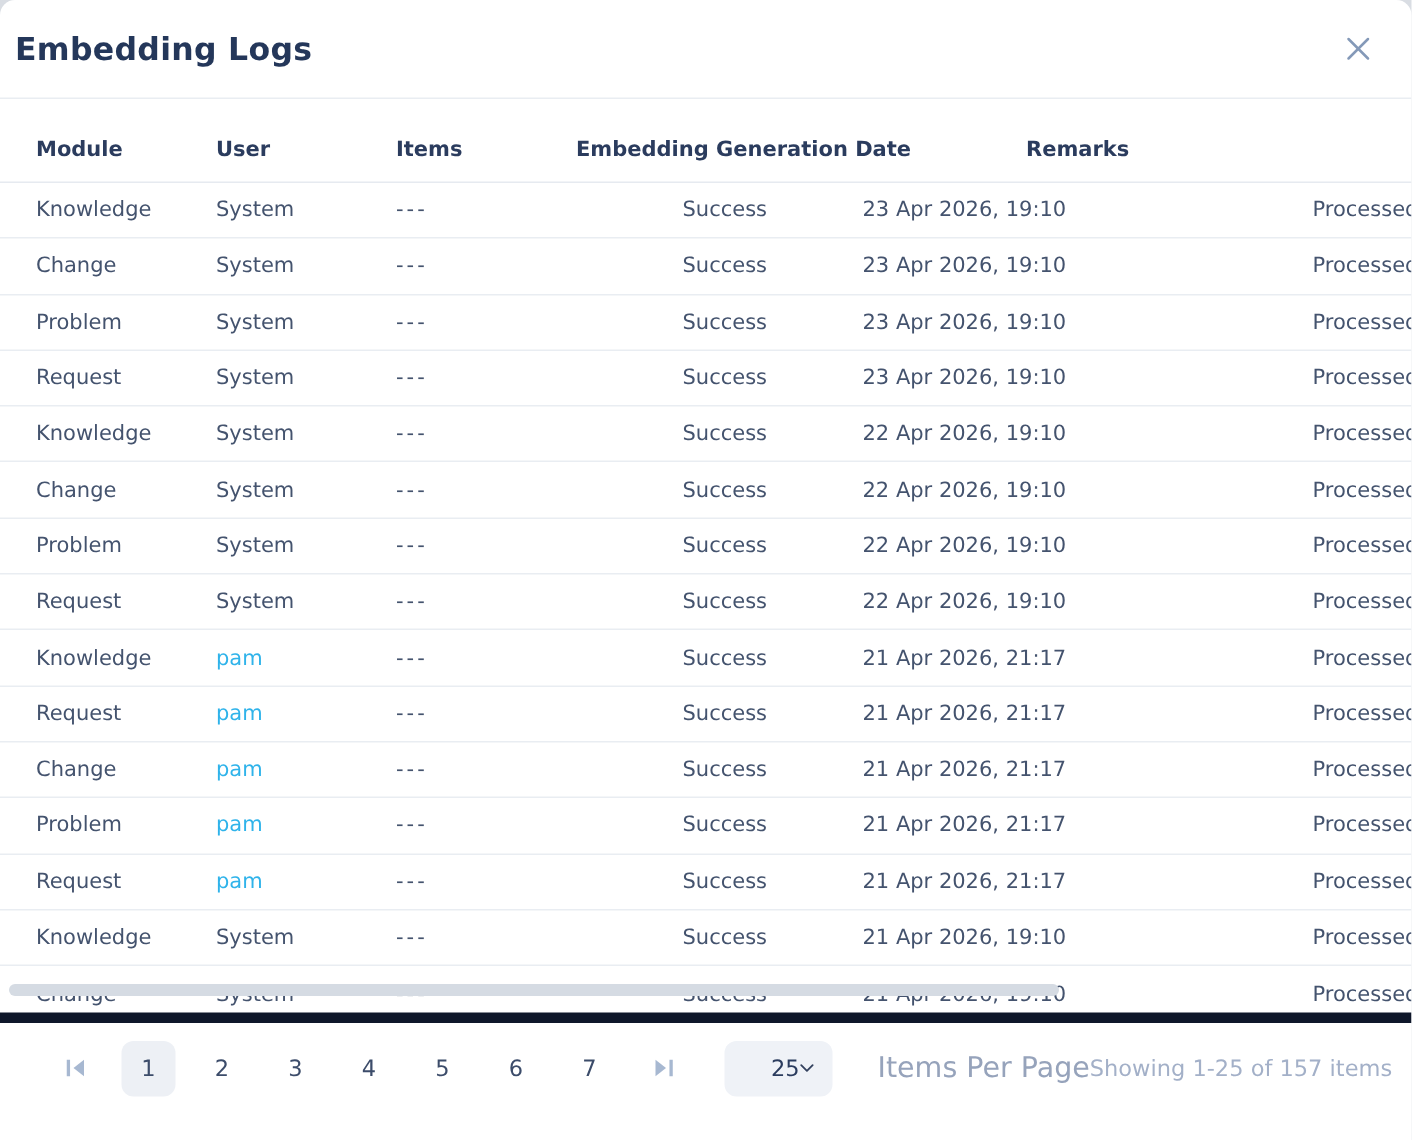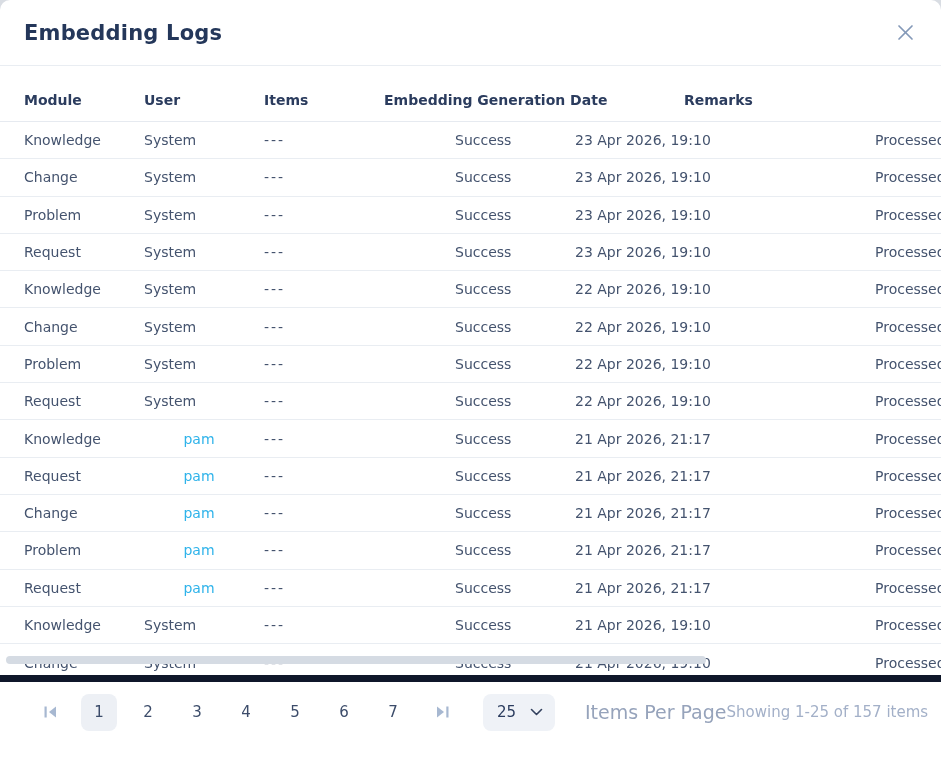--- a/index.html
+++ b/index.html
@@ -11,21 +11,21 @@
   }
   .modal{
     position:absolute;inset:0;background:#ffffff;
     border-top-left-radius:10px;border-top-right-radius:10px;
     overflow:hidden;
   }
   
   .modal-header{
     height:66px;box-sizing:border-box;
     display:flex;align-items:center;justify-content:space-between;
-    padding:0 20px 0 24px;
+    padding:0 20px 0 10px;
     border-bottom:1px solid #e9edf2;
   }
   .modal-title{
     margin:0;font-size:21px;font-weight:600;color:#24375a;letter-spacing:.2px;
   }
   .close-btn{
     background:none;border:none;padding:6px;cursor:pointer;line-height:0;
   }
   
   .table-wrap{
@@ -47,21 +47,21 @@
   }
   .trow:last-child{border-bottom:none;}
   .cell{flex:none;box-sizing:border-box;padding-right:10px;white-space:nowrap;overflow:hidden;}
   .col-module{width:120px;}
   .col-user{width:120px;}
   .col-model{width:191px;}
   .col-status{width:120px;}
   .col-date{width:300px;}
   .col-remark{width:320px;}
   .dashes{letter-spacing:2px;}
-  .user-link{color:#2fb3ea;cursor:pointer;text-align:center;}
+  .user-link{color:#2fb3ea;cursor:pointer;}
   .hscroll-thumb{
     position:absolute;left:6px;bottom:11px;width:700px;height:8px;
     background:#d5dbe3;border-radius:4px;cursor:pointer;
   }
   
   .pagination{
     height:78px;box-sizing:border-box;
     display:flex;align-items:center;
     padding:0 0 18px 32px;
   }
@@ -70,21 +70,21 @@
     display:flex;align-items:center;justify-content:center;
     background:none;border:none;border-radius:8px;cursor:pointer;
     font-family:inherit;font-size:15px;color:#3c4c6a;padding:0;
   }
   .page-btn{margin-left:13px;}
   .page-btn.active{background:#edf0f5;}
   .nav-btn.last{margin-left:13px;}
   .ipp-dropdown{
     margin-left:23px;width:72px;height:37px;flex:none;box-sizing:border-box;
     display:flex;align-items:center;justify-content:space-between;
-    padding:0 12px 0 14px;
+    padding:0 12px 0 31px;
     background:#eff2f7;border:none;border-radius:8px;cursor:pointer;
     font-family:inherit;font-size:15px;color:#2b3c5e;
   }
   .ipp-label{margin-left:30px;font-size:19px;color:#96a3bb;white-space:nowrap;}
   .page-summary{font-size:15px;color:#a3b0c8;white-space:nowrap;}
 </style>
 </head>
 <body>
 
 <div class="modal">

